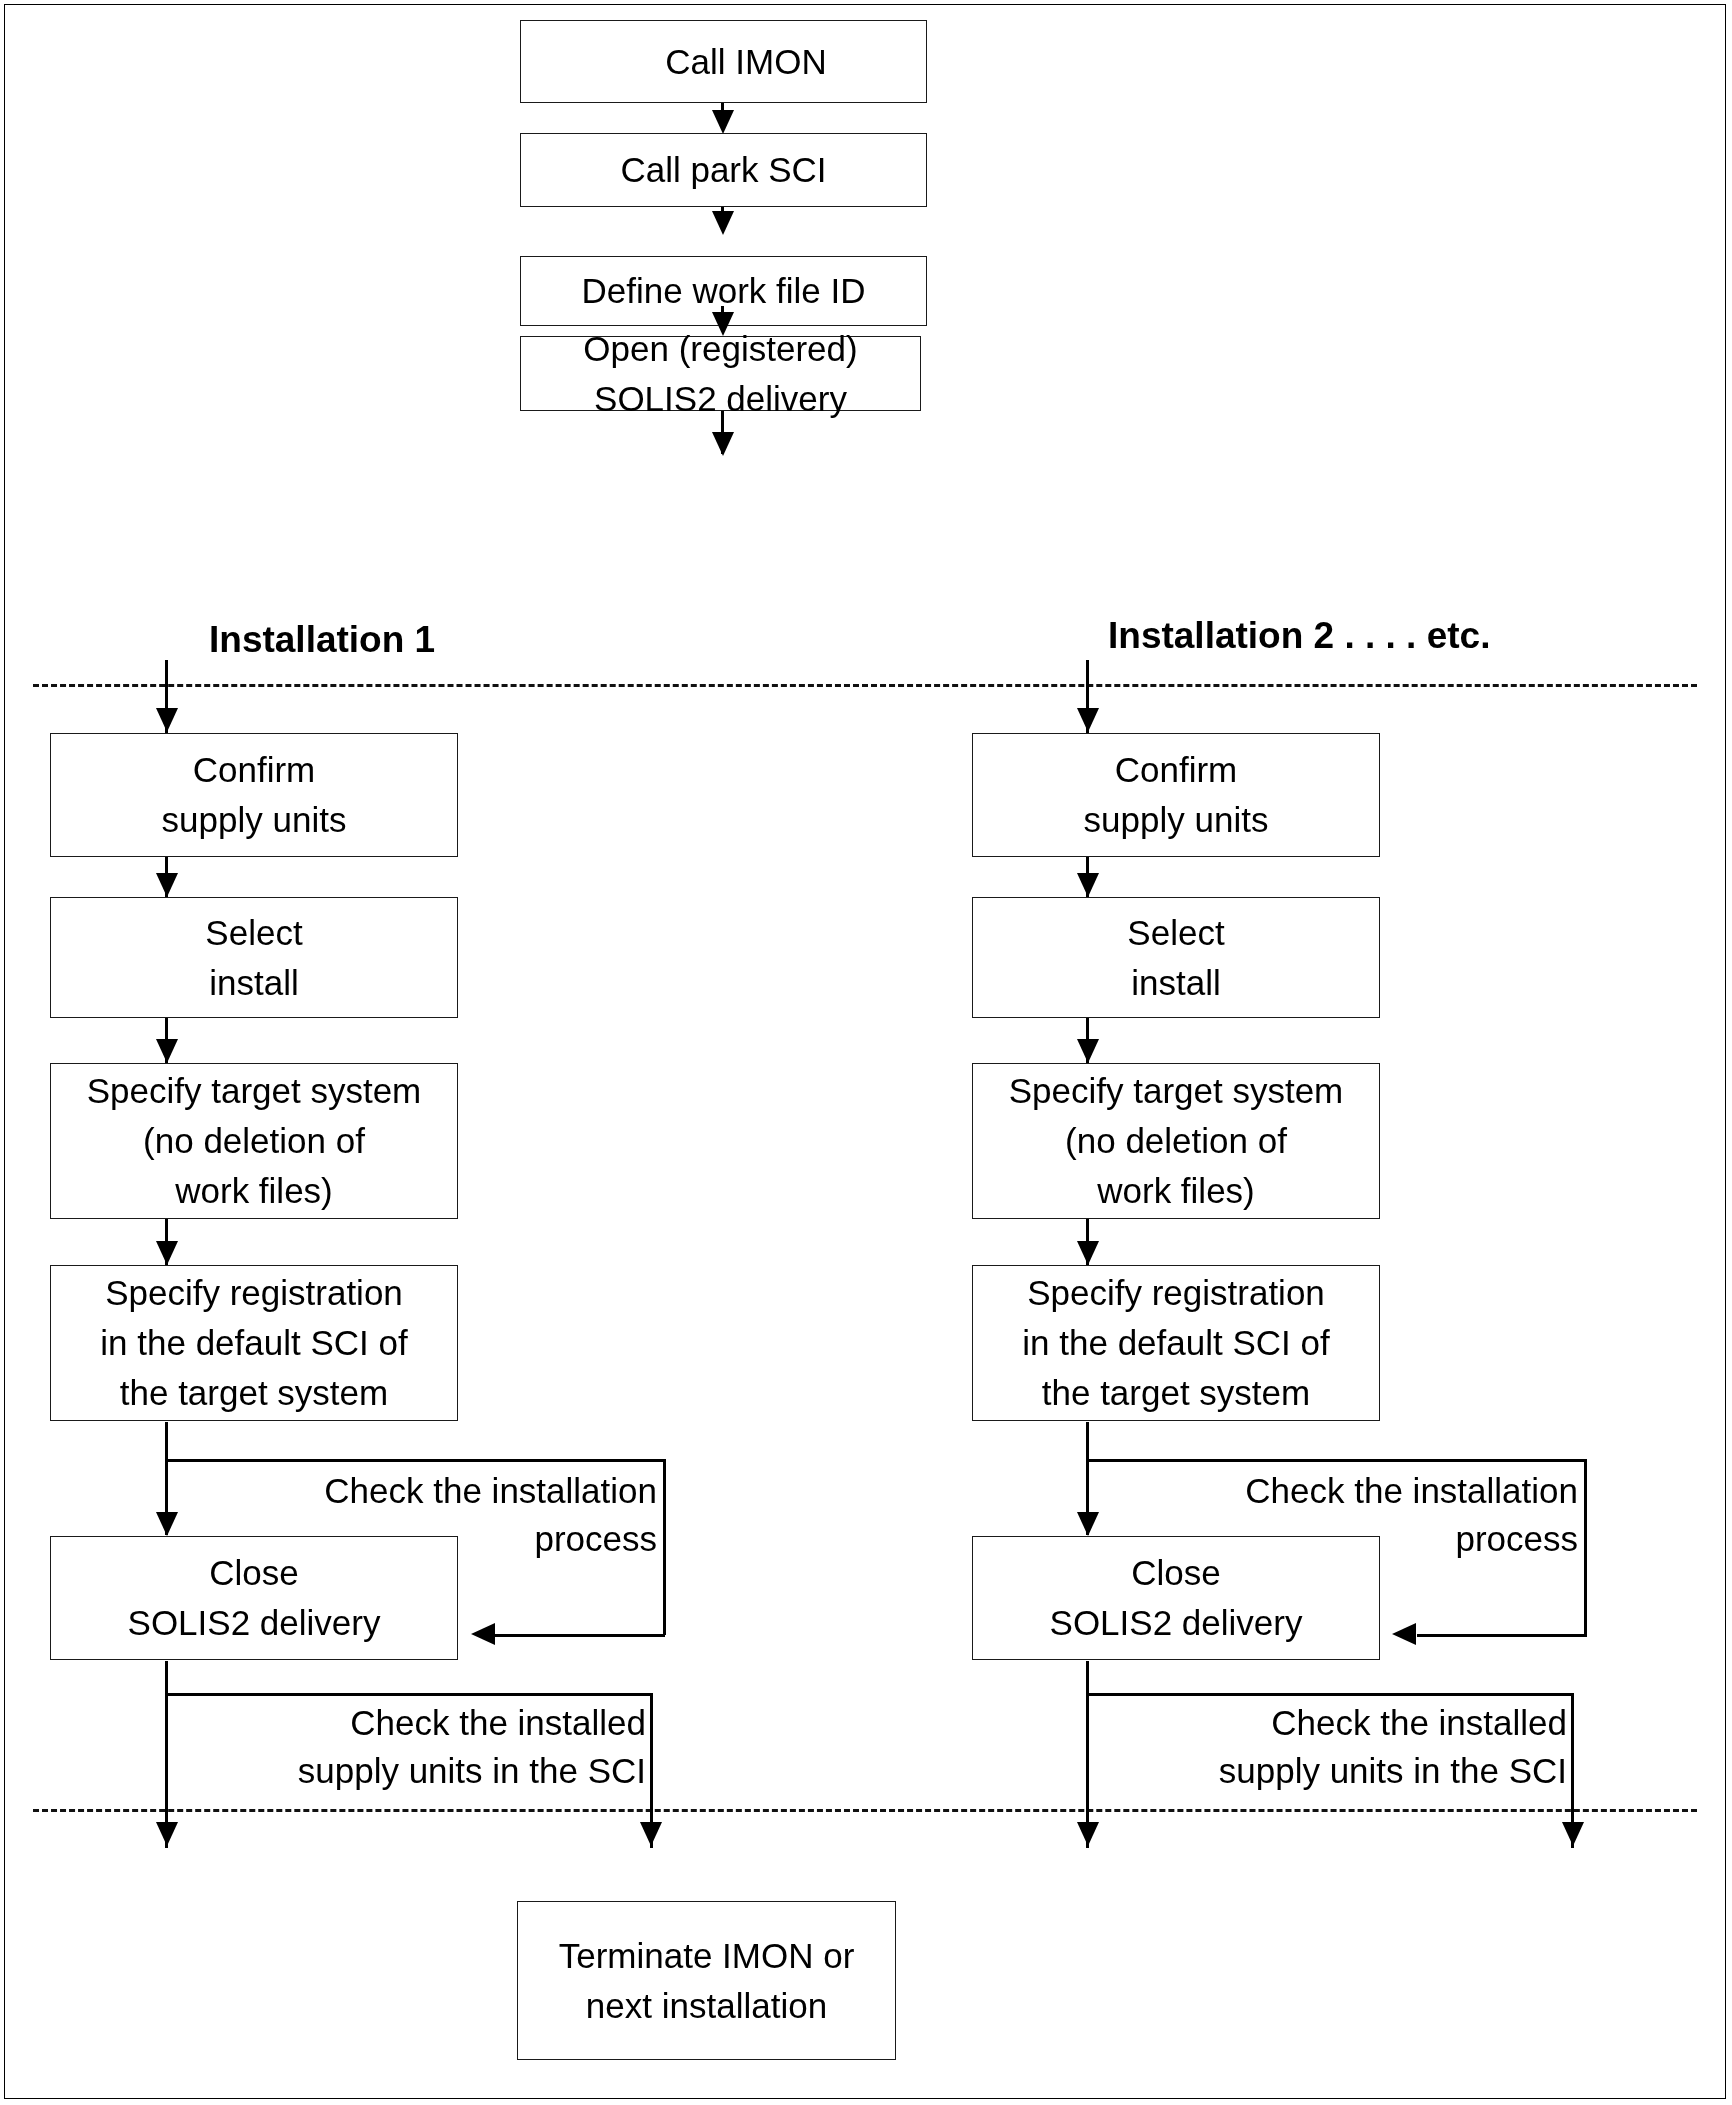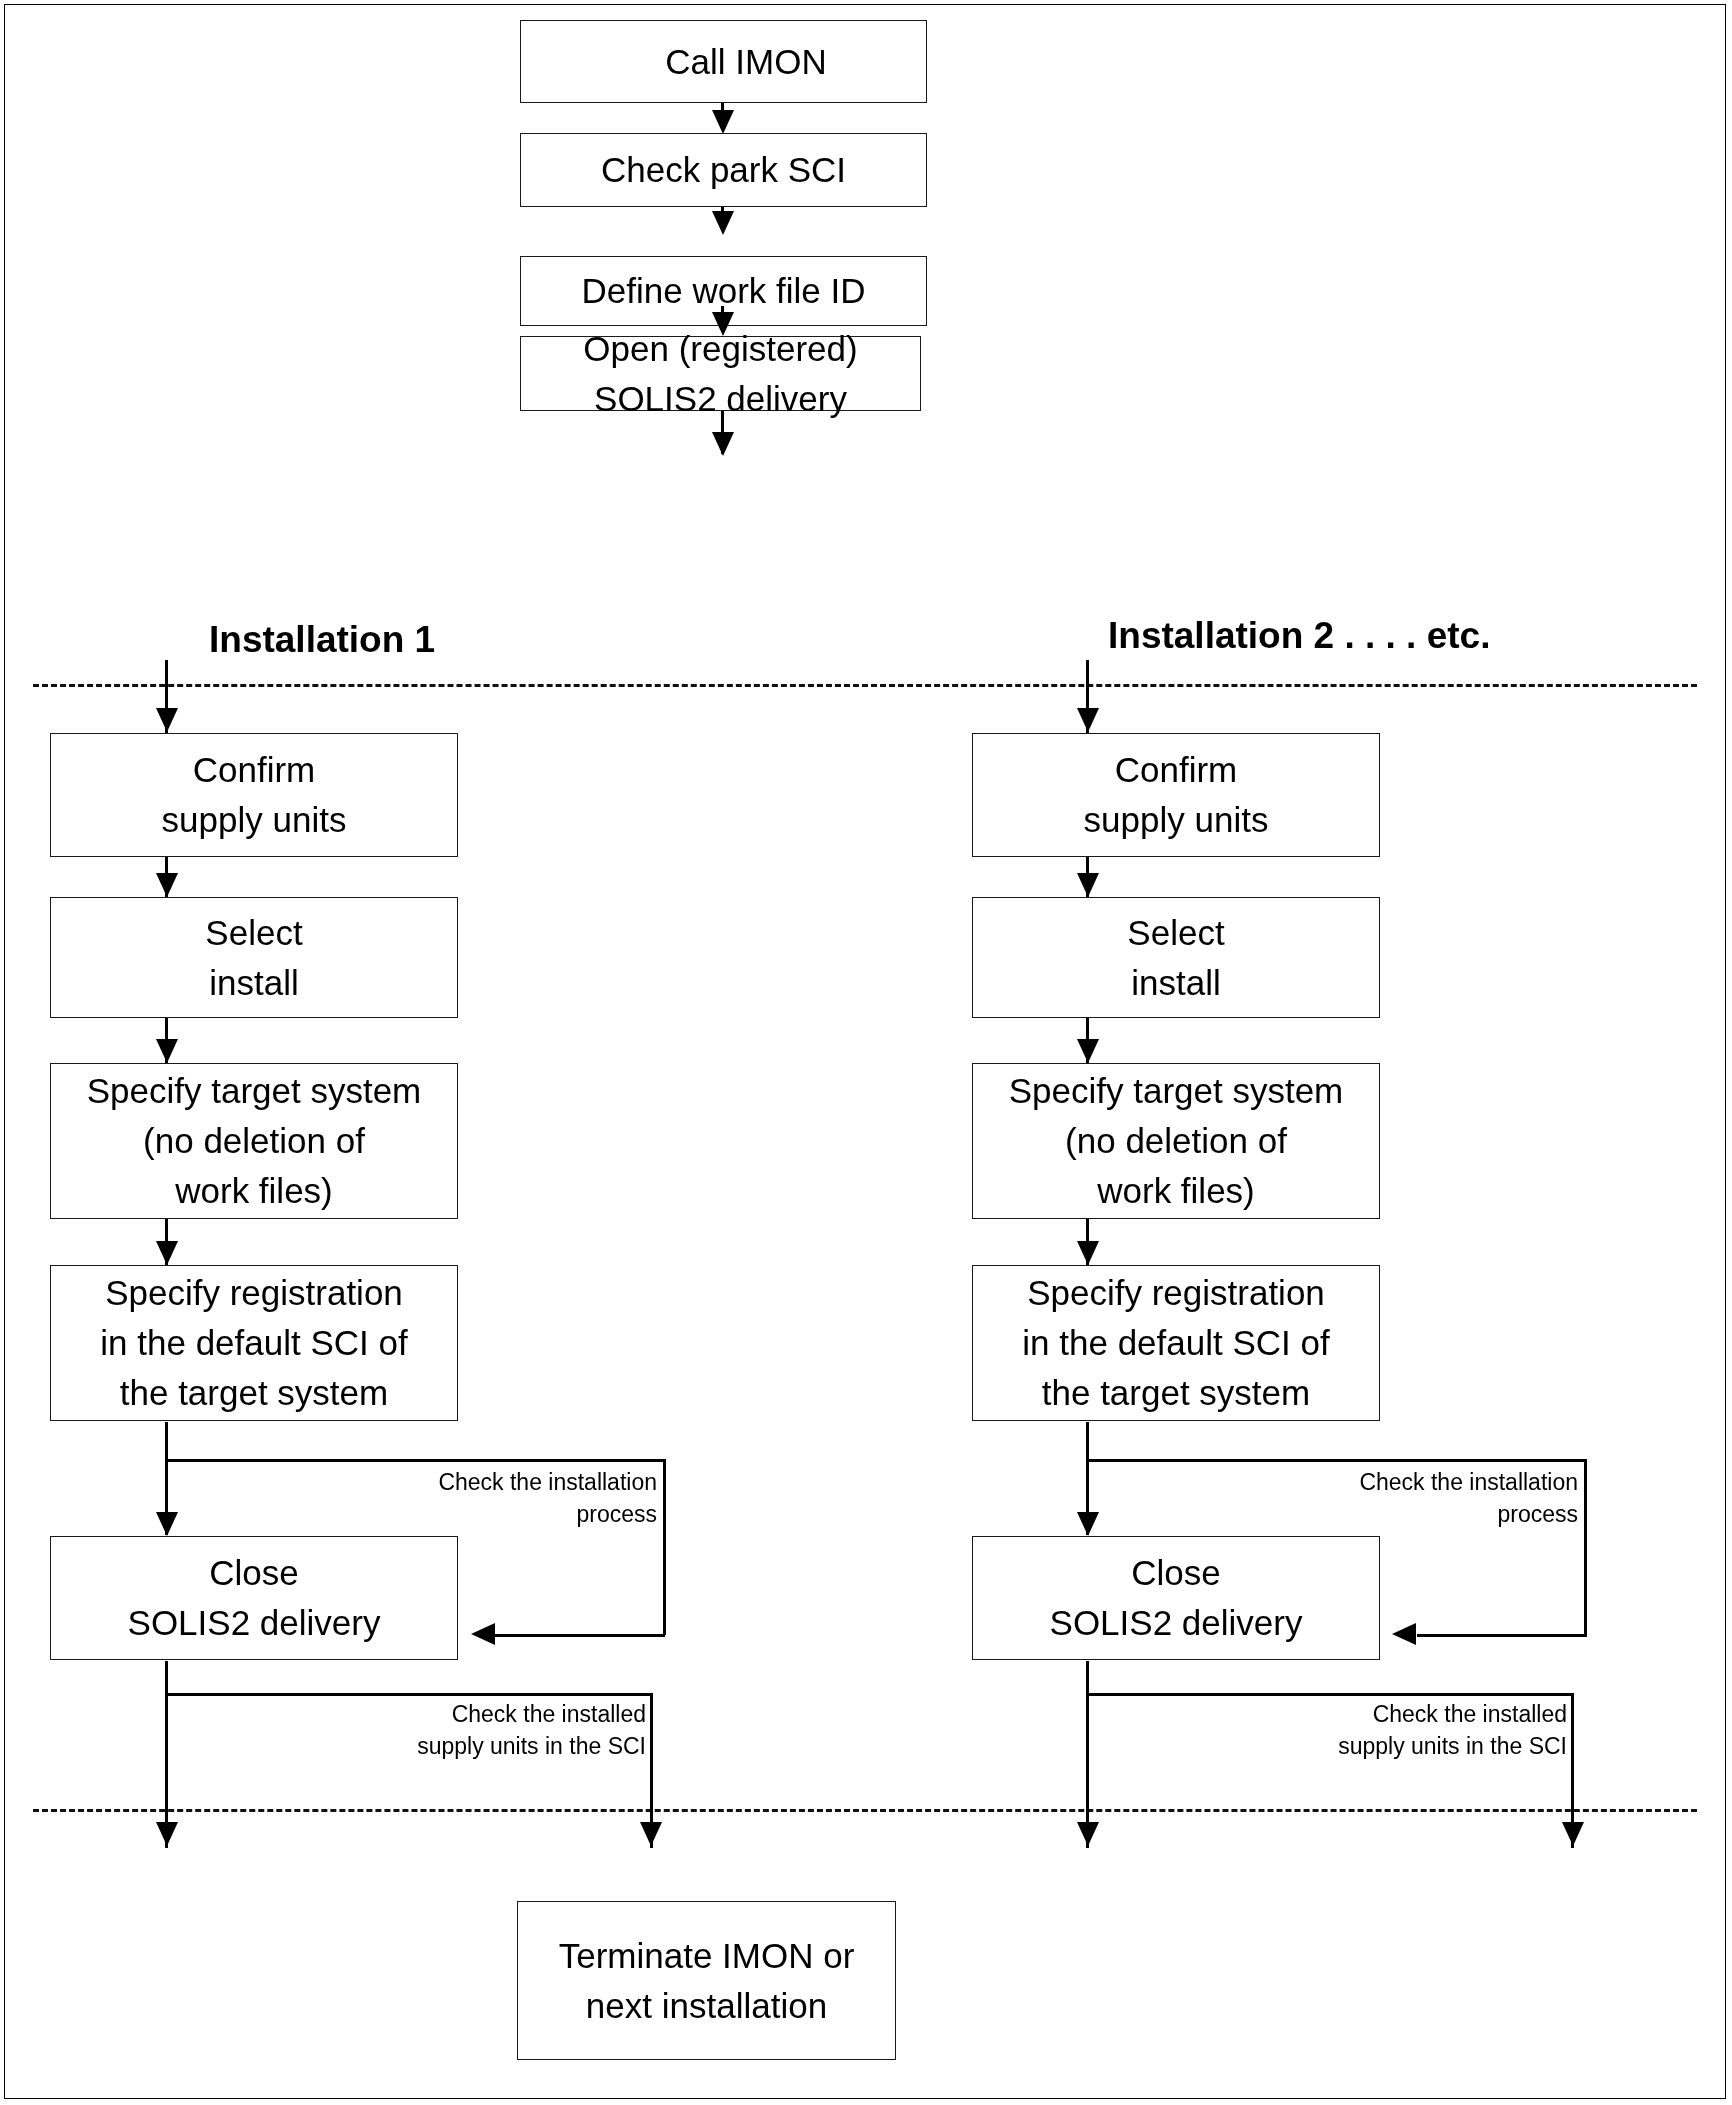--- a/index.html
+++ b/index.html
@@ -18,36 +18,36 @@
   .hline{position:absolute;height:2.6px;background:#000;}
   .arrowdown{position:absolute;width:0;height:0;border-left:11.3px solid transparent;
              border-right:11.3px solid transparent;border-top:24px solid #000;}
   .arrowleft{position:absolute;width:0;height:0;border-top:11.3px solid transparent;
              border-bottom:11.3px solid transparent;border-right:24px solid #000;}
 
   .dashline{position:absolute;height:0;border-top:3.5px dashed #111;}
 
   .swimlabel{position:absolute;font-size:37px;font-weight:bold;color:#000;white-space:nowrap;}
 
-  .edgelabel{position:absolute;font-size:23px;color:#000;line-height:1.38;text-align:right;white-space:nowrap;}
+  .edgelabel{position:absolute;font-size:35px;color:#000;line-height:1.38;text-align:right;white-space:nowrap;}
 </style>
 </head>
 <body>
 
 <div id="page">
   <div id="frame"></div>
 
   <div class="box" style="left:520px;top:20px;width:407px;height:83px;padding-left:45px;">
     <span class="ln">Call IMON</span>
   </div>
   <div class="vline" style="left:721px;top:103px;height:19px;"></div>
   <div class="arrowdown" style="left:712px;top:110px;"></div>
 
   <div class="box" style="left:520px;top:133px;width:407px;height:74px;">
-    <span class="ln">Check park SCI</span>
+    <span class="ln">Call park SCI</span>
   </div>
   <div class="vline" style="left:721px;top:207px;height:17.4px;"></div>
   <div class="arrowdown" style="left:712px;top:211px;"></div>
 
   <div class="box" style="left:520px;top:236px;width:407px;height:70px;margin-top:20px;">
     <span class="ln">Define work file ID</span>
   </div>
   <div class="vline" style="left:721px;top:306px;height:17.4px;"></div>
   <div class="arrowdown" style="left:712px;top:312px;"></div>
 

